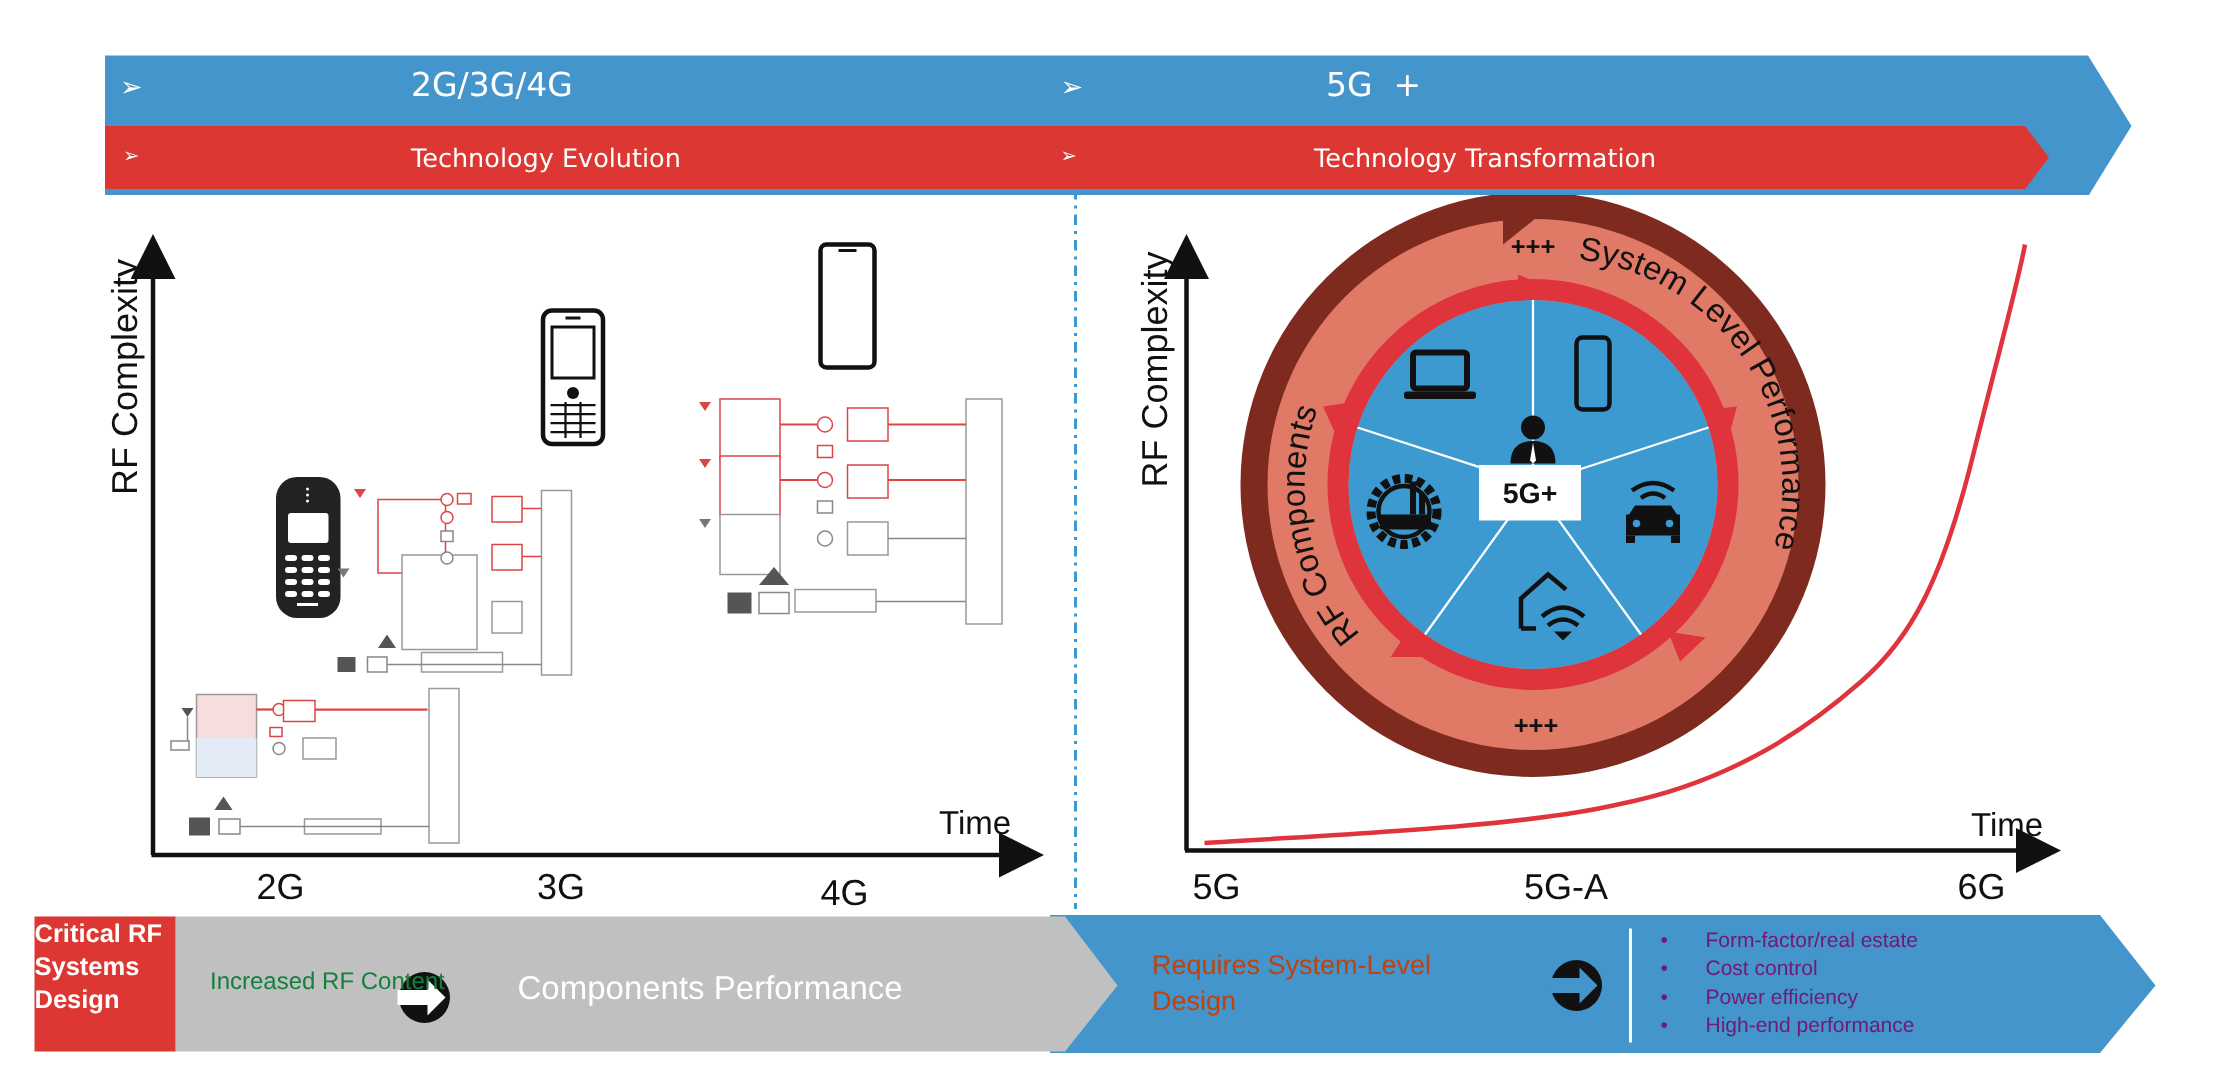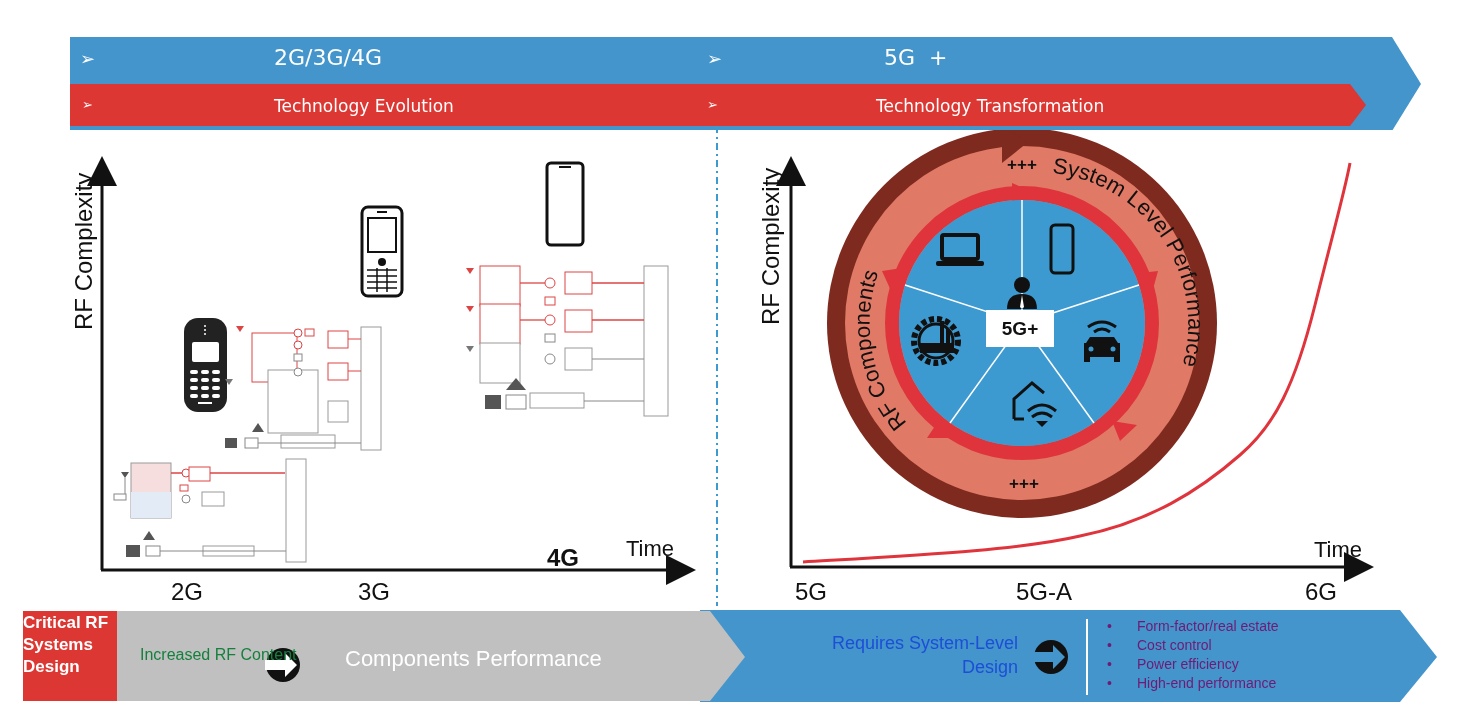--- a/index.html
+++ b/index.html
@@ -157,21 +157,21 @@
     </g>
     <line x1="592" y1="359" x2="644" y2="359" stroke="#888"></line>
     <line x1="584" y1="401" x2="644" y2="401" stroke="#888"></line>
   </g>
 </svg>
 
 <div class="ylabel" style="left:70px;top:330px;">RF Complexity</div>
 <div class="time-label" style="left:626px;top:536px;">Time</div>
 <div class="gen-label" style="left:171px;top:578px;">2G</div>
 <div class="gen-label" style="left:358px;top:578px;">3G</div>
-<div class="gen-label" style="left:547px;top:544px;font-weight:bold;">4G</div>
+<div class="gen-label" style="left:547px;top:582px;">4G</div>
 
 <svg class="abs" style="left:720px;top:130px" width="764" height="470">
   <defs>
     <marker id="ah2" markerWidth="10" markerHeight="10" refX="8" refY="5" orient="auto">
       <path d="M0,0 L10,5 L0,10 z" fill="#111"></path>
     </marker>
   </defs>
   <line x1="71" y1="437" x2="71" y2="32" stroke="#111" stroke-width="3" marker-end="url(#ah2)"></line>
   <line x1="70" y1="437" x2="648" y2="437" stroke="#111" stroke-width="3" marker-end="url(#ah2)"></line>
 
@@ -275,21 +275,21 @@
   <line x1="1087" y1="14" x2="1087" y2="90" stroke="#fff" stroke-width="2"></line>
 </svg>
 
 <div class="abs" style="left:23px;top:612px;width:94px;text-align:left;color:#fff;font-weight:bold;font-size:17px;line-height:22px;">
   <div>Critical RF</div>
   <div>Systems</div>
   <div>Design</div>
 </div>
 <div class="abs" style="left:140px;top:646px;color:#15803d;font-size:16px;">Increased RF Content</div>
 <div class="abs" style="left:305px;top:646px;color:#fff;font-size:22px;padding-left:40px;">Components Performance</div>
-<div class="abs" style="left:768px;top:631px;width:250px;text-align:right;color:#1d4ed8;font-size:18px;line-height:24px;">
+<div class="abs" style="left:768px;top:631px;width:250px;text-align:left;color:#c2410c;font-size:18px;line-height:24px;">
   <div>Requires System-Level</div>
   <div>Design</div>
 </div>
 <div class="abs" style="left:1107px;top:617px;color:#701a75;font-size:14px;line-height:19px;">
   <div><span style="display:inline-block;width:30px;">•</span><span>Form-factor/real estate</span></div>
   <div><span style="display:inline-block;width:30px;">•</span><span>Cost control</span></div>
   <div><span style="display:inline-block;width:30px;">•</span><span>Power efficiency</span></div>
   <div><span style="display:inline-block;width:30px;">•</span><span>High-end performance</span></div>
 </div>
 

